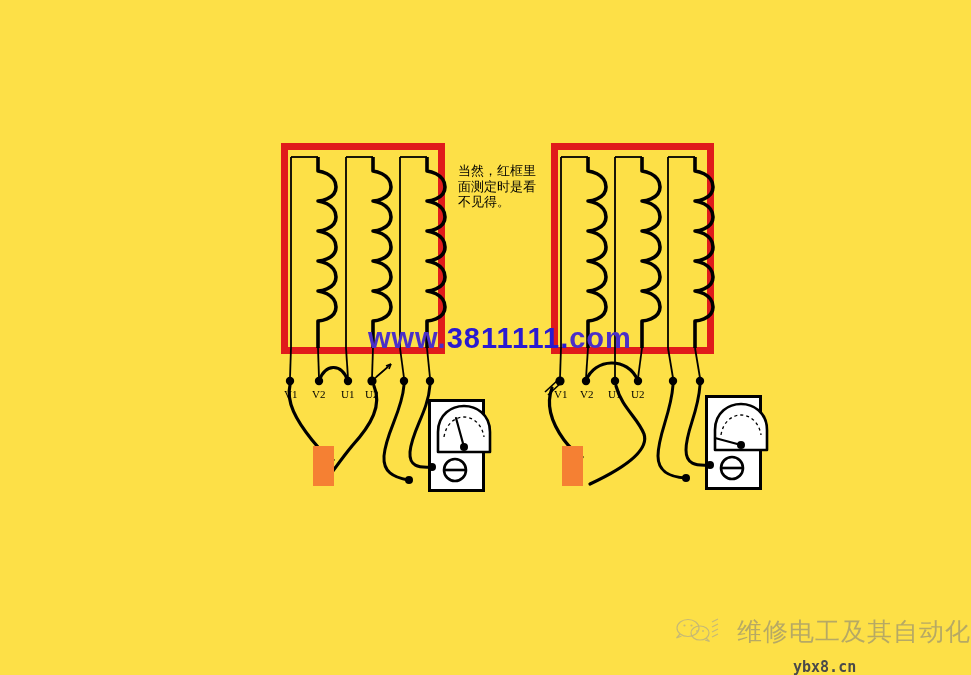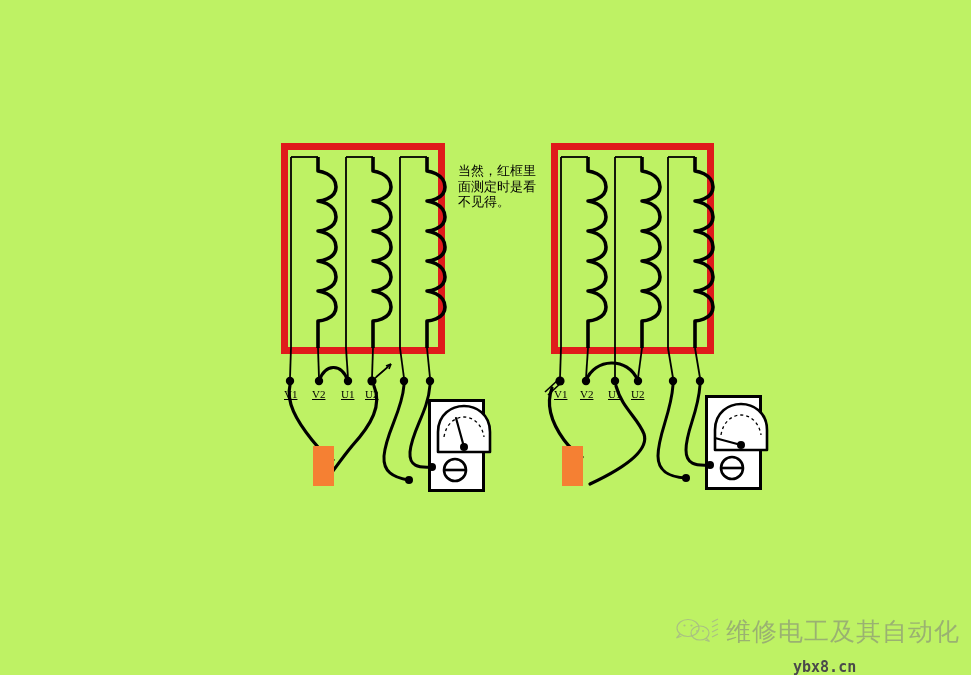--- a/index.html
+++ b/index.html
@@ -7,21 +7,21 @@
     padding: 0;
     background: #ffffff;
   }
   body {
     font-family: "Liberation Sans", sans-serif;
   }
   #stage {
     position: relative;
     width: 971px;
     height: 675px;
-    background: #bef264;
+    background: #fde047;
     overflow: hidden;
   }
   #diagram-svg {
     position: absolute;
     left: 0;
     top: 0;
     width: 971px;
     height: 675px;
   }
   .note-text {
@@ -49,21 +49,21 @@
     white-space: nowrap;
   }
   .watermark-url .wm-www { color: #4b2fc8; }
   .watermark-url .wm-num { color: #2a1ad0; }
   .footer-brand {
     position: absolute;
     left: 676px;
     top: 614px;
     display: flex;
     align-items: center;
-    gap: 6px;
+    gap: 17px;
     opacity: 0.55;
   }
   .footer-brand .wechat-mark {
     width: 44px;
     height: 34px;
     flex: none;
   }
   .footer-brand .brand-text {
     font-family: "DejaVu Sans", sans-serif;
     font-size: 25px;
@@ -81,21 +81,20 @@
     color: #4a4a4a;
     letter-spacing: 0px;
     white-space: nowrap;
   }
   .term-label {
     position: absolute;
     font-family: "Liberation Serif", serif;
     font-size: 11px;
     color: #000000;
     white-space: nowrap;
-    text-decoration: underline;
   }
 </style>
 </head>
 <body>
 
 <div id="stage">
 
   <svg id="diagram-svg" viewBox="0 0 971 675">
     <defs>
 
@@ -288,20 +287,23 @@
         <circle cx="732" cy="468" r="11" fill="#fff" stroke="#000" stroke-width="2.6"></circle>
         <path d="M722,468 L742,468" stroke="#000" stroke-width="2.6"></path>
         <circle cx="686" cy="478" r="4" fill="#000"></circle>
         <circle cx="710" cy="465" r="4" fill="#000"></circle>
       </g>
     </g>
   </svg>
 
   <div class="note-text">当然，红框里面测定时是看不见得。</div>
 
+  <div class="watermark-url">
+    <span class="wm-www">www.</span><span class="wm-num">3811111</span><span class="wm-num">.</span><span class="wm-www">com</span>
+  </div>
 
   <div class="term-label" style="left:284px; top:388px;">V1</div>
   <div class="term-label" style="left:312px; top:388px;">V2</div>
   <div class="term-label" style="left:341px; top:388px;">U1</div>
   <div class="term-label" style="left:365px; top:388px;">U2</div>
 
   <div class="term-label" style="left:554px; top:388px;">V1</div>
   <div class="term-label" style="left:580px; top:388px;">V2</div>
   <div class="term-label" style="left:608px; top:388px;">U1</div>
   <div class="term-label" style="left:631px; top:388px;">U2</div>

